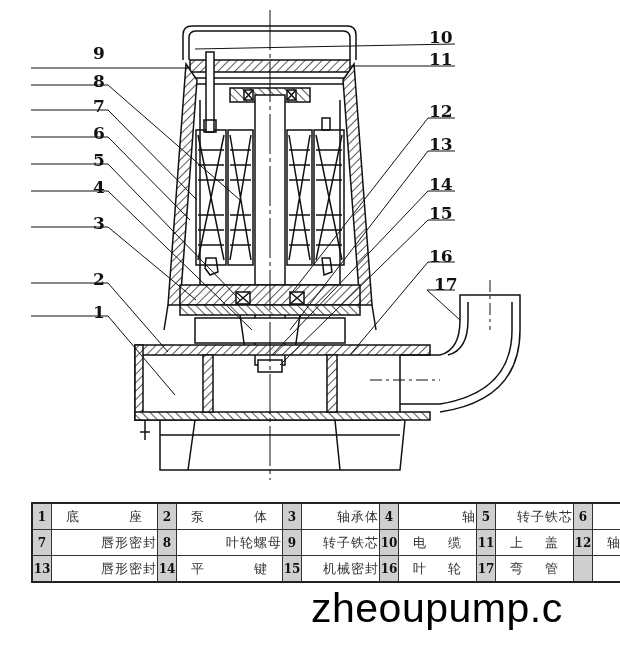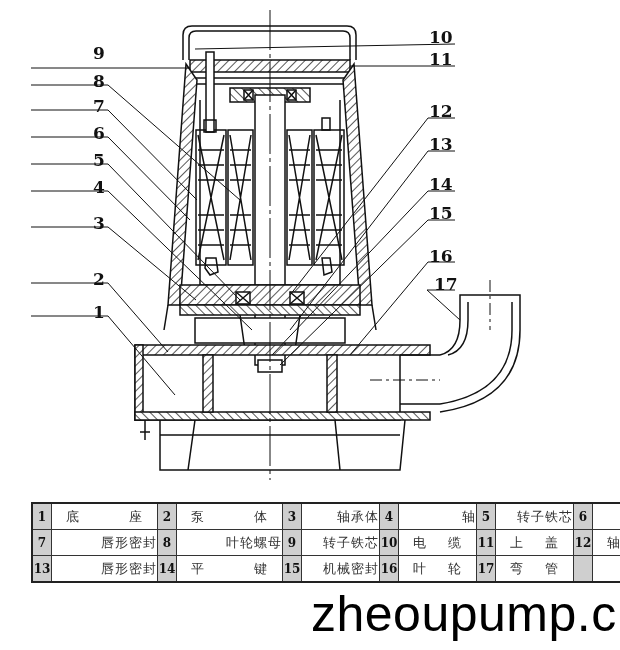--- a/index.html
+++ b/index.html
@@ -4,21 +4,21 @@
 <style>
   html, body { margin: 0; padding: 0; background: #ffffff; }
   body { width: 620px; height: 650px; position: relative; overflow: hidden; font-family: "DejaVu Serif", serif; }
   #drawing { position: absolute; left: 0; top: 0; width: 620px; height: 490px; }
   .callout { position: absolute; font-family: "DejaVu Serif", serif; font-weight: bold; font-size: 17px; color: #111; line-height: 1; }
   #parts-table { position: absolute; left: 31px; top: 502px; width: 584px; border-collapse: collapse; border: 2px solid #222; table-layout: fixed; }
   #parts-table td { border: 1px solid #333; height: 25px; padding: 0; font-size: 13px; color: #333; text-align: center; vertical-align: middle; }
   #parts-table td.num { width: 18px; background: #cfcfcf; font-family: "DejaVu Serif", serif; font-weight: bold; font-size: 12px; color: #111; }
   #parts-table td.name { width: 77px; font-family: "DejaVu Sans", sans-serif; letter-spacing: 1px; text-align: right; }
   #parts-table td.spread { text-align: justify; text-align-last: justify; padding: 0 14px; font-family: Liberation Serif, serif; }
-  #watermark { position: absolute; left: 311px; top: 585px; font-family: "Liberation Sans", sans-serif; font-size: 50px; color: #000; white-space: nowrap; letter-spacing: 0.5px; }
+  #watermark { position: absolute; left: 311px; top: 585px; font-family: "Liberation Sans", sans-serif; font-size: 41px; color: #000; white-space: nowrap; letter-spacing: 0.5px; }
 </style>
 </head>
 <body>
 
 <svg id="drawing" viewBox="0 0 620 490" xmlns="http://www.w3.org/2000/svg">
   <defs>
     <pattern id="hatch" patternUnits="userSpaceOnUse" width="6" height="6" patternTransform="rotate(45)">
       <rect width="6" height="6" fill="#fff"></rect>
       <line x1="0" y1="0" x2="0" y2="6" stroke="#111" stroke-width="1.4"></line>
     </pattern>

